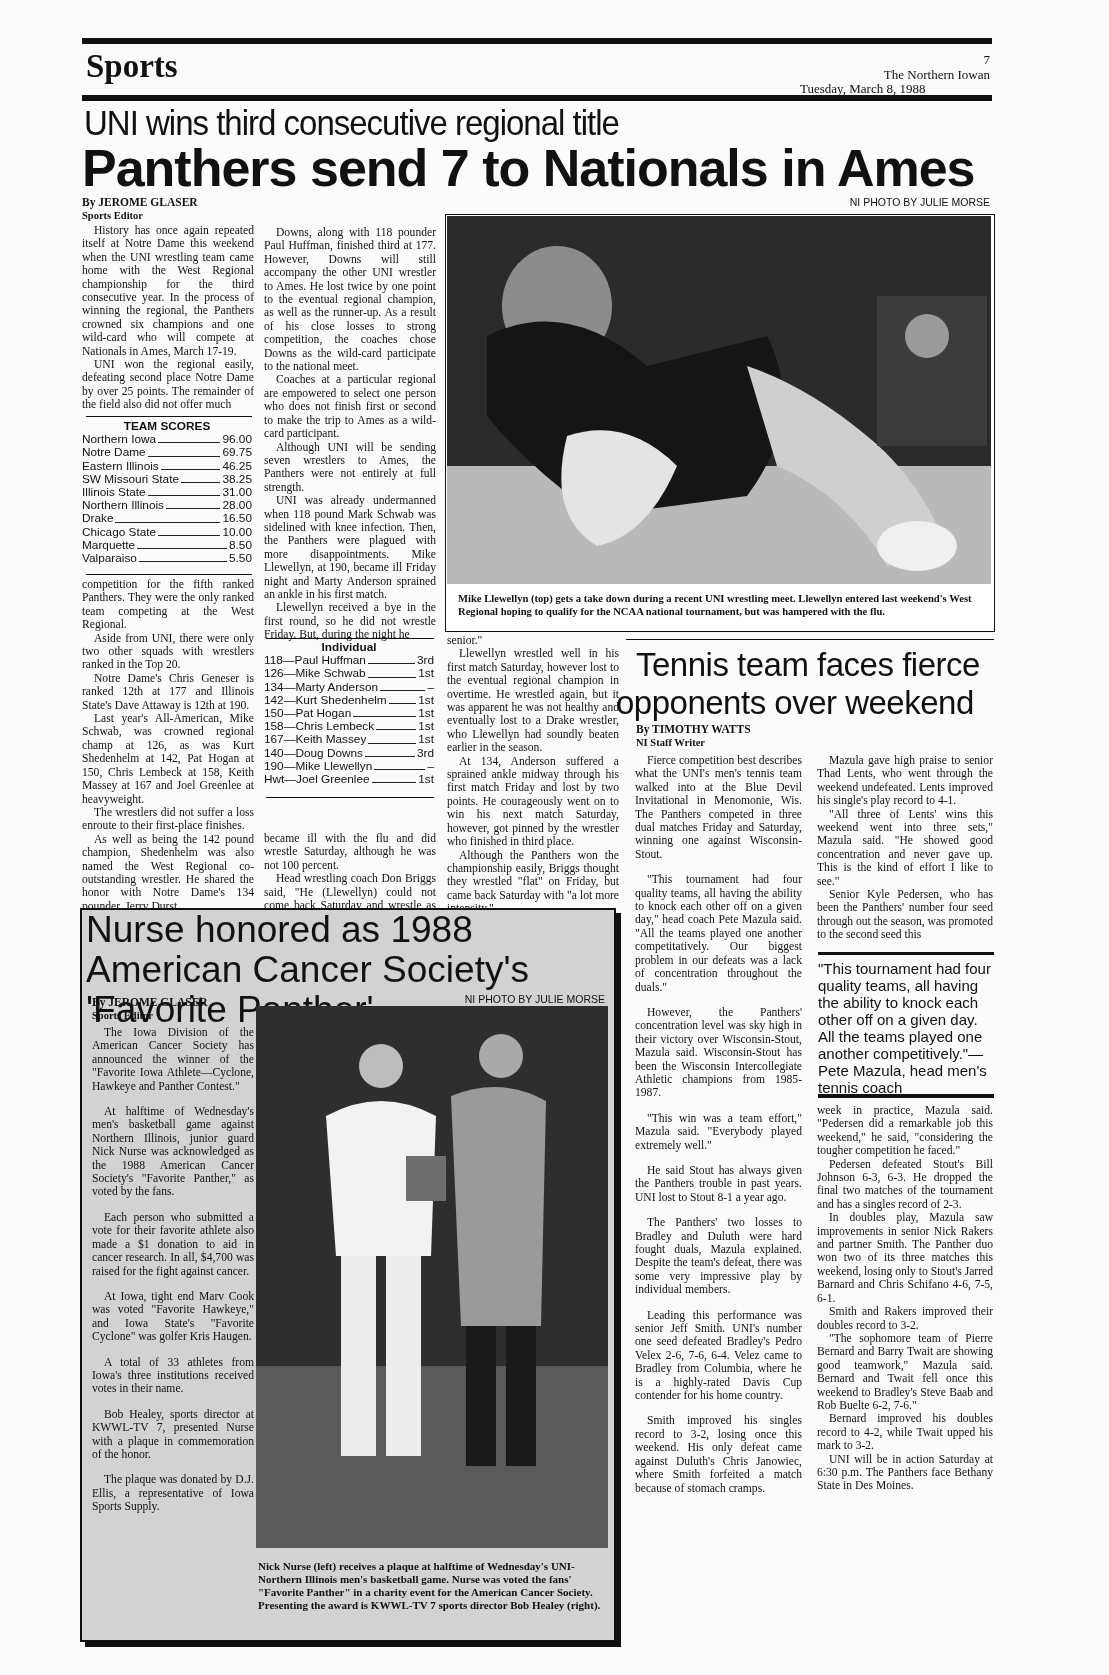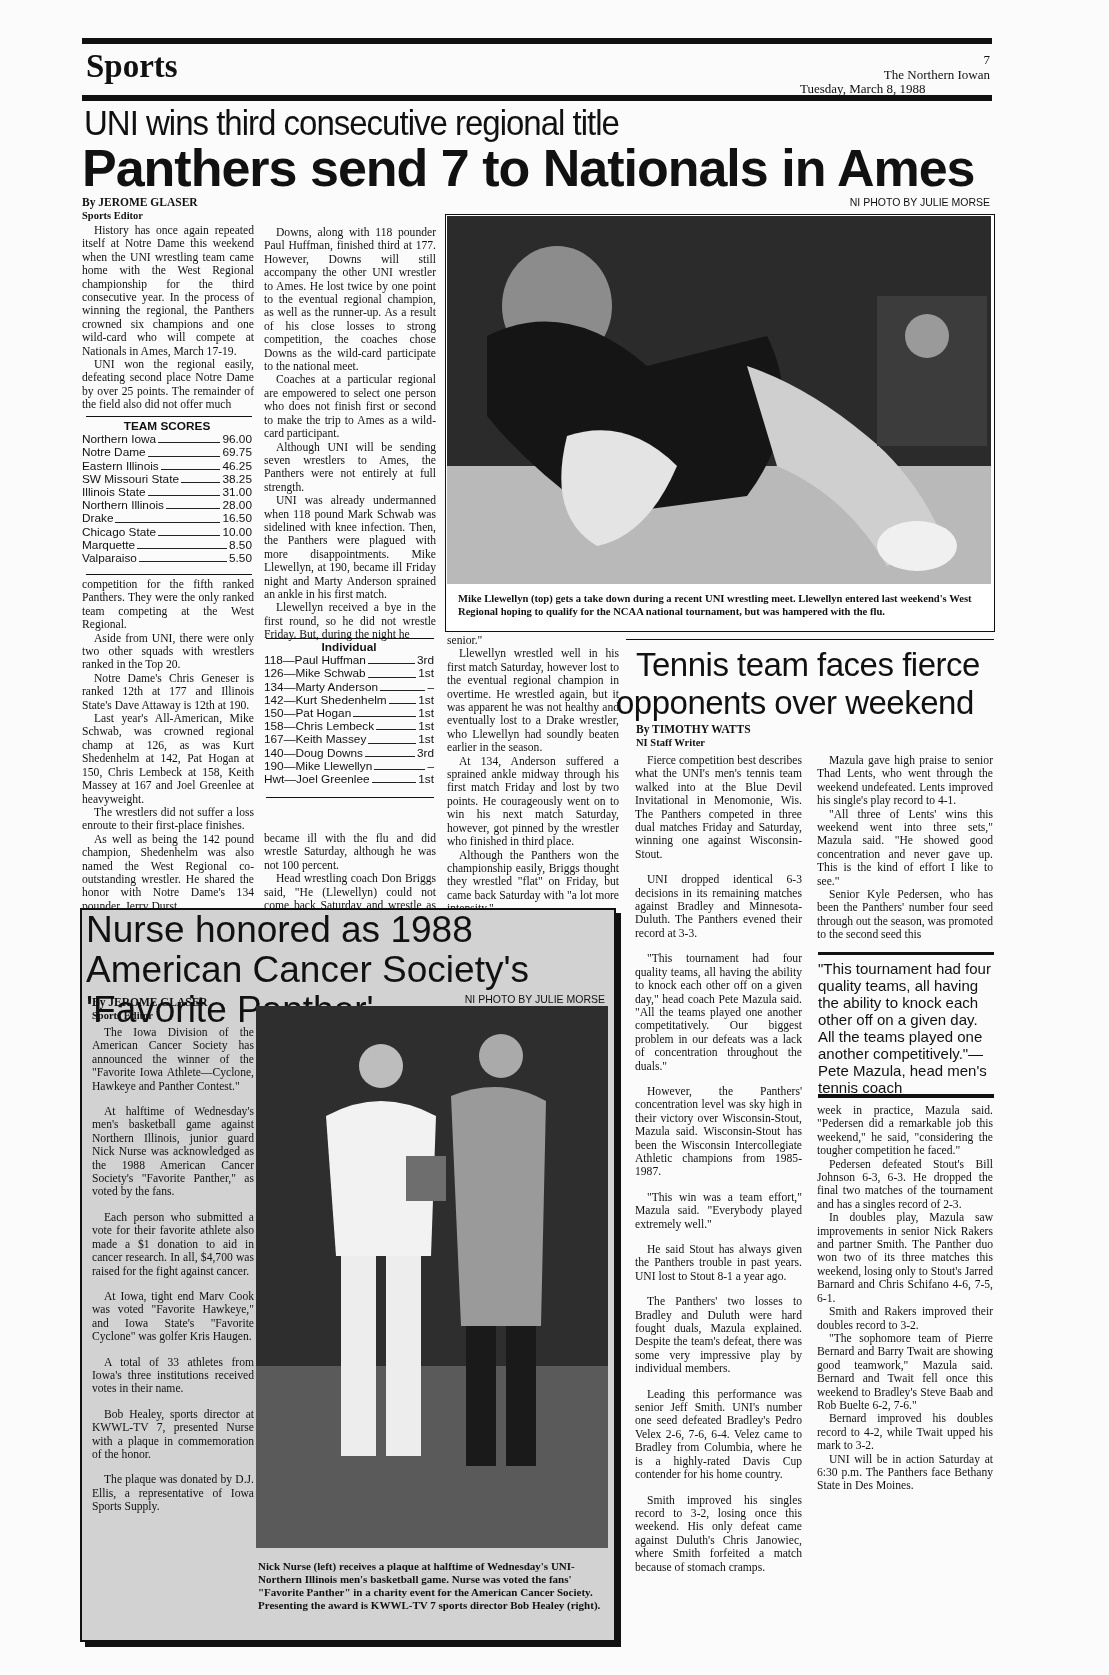--- a/index.html
+++ b/index.html
@@ -240,21 +240,20 @@
 
 <div class="rule" style="left:626px;top:639px;width:368px;height:1px;"></div>
 <div class="abs sans" style="left:636px;top:646px;font-size:33px;letter-spacing:-0.5px;white-space:nowrap;">Tennis team faces fierce</div>
 <div class="abs sans" style="left:616px;top:684px;font-size:33px;letter-spacing:-0.5px;white-space:nowrap;">opponents over weekend</div>
 <div class="abs byline" style="left:636px;top:723px;">
   <div>By TIMOTHY WATTS</div>
   <div class="title">NI Staff Writer</div>
 </div>
 <div class="col" style="left:635px;top:754px;width:167px;">
   <p>Fierce competition best describes what the UNI's men's tennis team walked into at the Blue Devil Invitational in Menomonie, Wis. The Panthers competed in three dual matches Friday and Saturday, winning one against Wisconsin-Stout.</p>
-  <p class="gap">UNI dropped identical 6-3 decisions in its remaining matches against Bradley and Minnesota-Duluth. The Panthers evened their record at 3-3.</p>
   <p class="gap">"This tournament had four quality teams, all having the ability to knock each other off on a given day," head coach Pete Mazula said. "All the teams played one another competitatively. Our biggest problem in our defeats was a lack of concentration throughout the duals."</p>
   <p class="gap">However, the Panthers' concentration level was sky high in their victory over Wisconsin-Stout, Mazula said. Wisconsin-Stout has been the Wisconsin Intercollegiate Athletic champions from 1985-1987.</p>
   <p class="gap">"This win was a team effort," Mazula said. "Everybody played extremely well."</p>
   <p class="gap">He said Stout has always given the Panthers trouble in past years. UNI lost to Stout 8-1 a year ago.</p>
   <p class="gap">The Panthers' two losses to Bradley and Duluth were hard fought duals, Mazula explained. Despite the team's defeat, there was some very impressive play by individual members.</p>
   <p class="gap">Leading this performance was senior Jeff Smith. UNI's number one seed defeated Bradley's Pedro Velex 2-6, 7-6, 6-4. Velez came to Bradley from Columbia, where he is a highly-rated Davis Cup contender for his home country.</p>
   <p class="gap">Smith improved his singles record to 3-2, losing once this weekend. His only defeat came against Duluth's Chris Janowiec, where Smith forfeited a match because of stomach cramps.</p>
 </div>
 <div class="col" style="left:817px;top:754px;width:176px;">
   <p>Mazula gave high praise to senior Thad Lents, who went through the weekend undefeated. Lents improved his single's play record to 4-1.</p>

